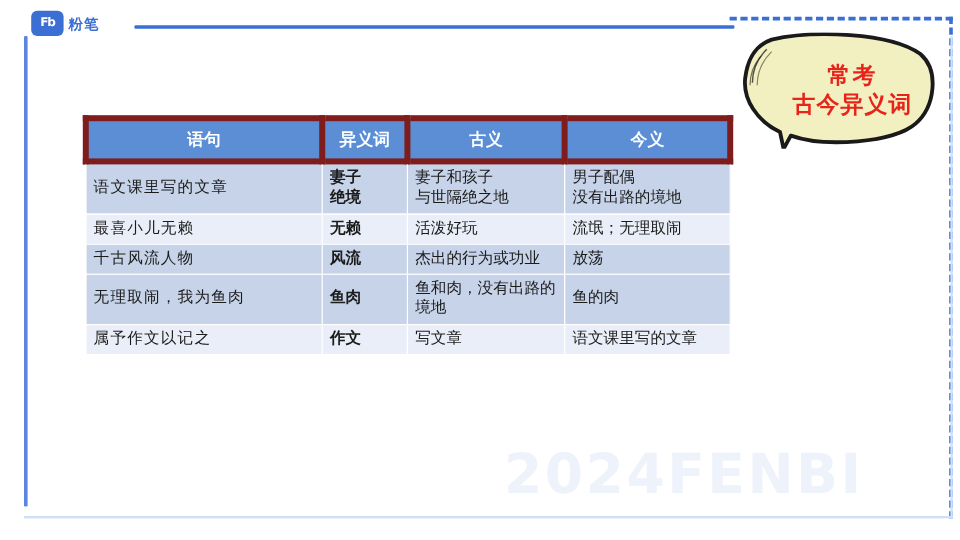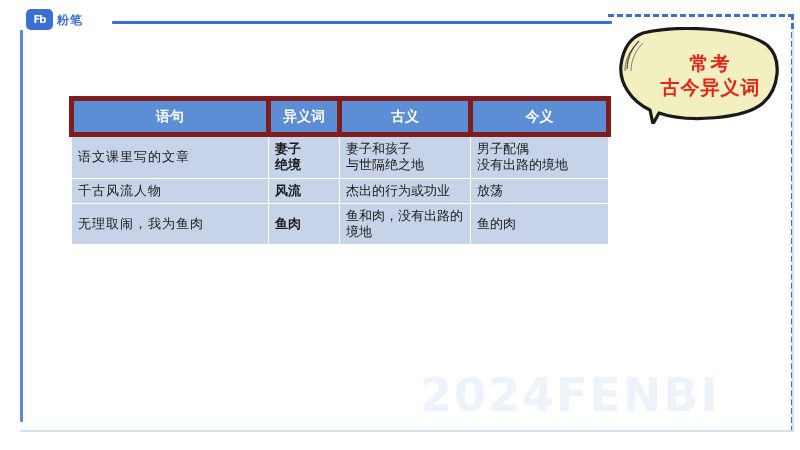--- a/index.html
+++ b/index.html
@@ -127,31 +127,43 @@
           <th>今义</th>
         </tr>
       </thead>
       <tbody>
           <tr class="odd">
             <td class="sentence">语文课里写的文章</td>
             <td class="word">妻子<br>绝境</td>
             <td class="old">妻子和孩子<br>与世隔绝之地</td>
             <td class="now">男子配偶<br>没有出路的境地</td>
           </tr>
+          <tr class="even">
+            <td class="sentence">最喜小儿无赖</td>
+            <td class="word">无赖</td>
+            <td class="old">活泼好玩</td>
+            <td class="now">流氓；无理取闹</td>
+          </tr>
           <tr class="odd">
             <td class="sentence">千古风流人物</td>
             <td class="word">风流</td>
             <td class="old">杰出的行为或功业</td>
             <td class="now">放荡</td>
           </tr>
           <tr class="odd">
             <td class="sentence">无理取闹，我为鱼肉</td>
             <td class="word">鱼肉</td>
             <td class="old">鱼和肉，没有出路的境地</td>
             <td class="now">鱼的肉</td>
+          </tr>
+          <tr class="even">
+            <td class="sentence">属予作文以记之</td>
+            <td class="word">作文</td>
+            <td class="old">写文章</td>
+            <td class="now">语文课里写的文章</td>
           </tr>
         </tbody>
     </table>
   </div>
 
   <div class="bubble">
     <svg width="165" height="97" viewBox="0 0 165 97">
       <path d="M26 6 C60 -2 125 0 150 18 C166 32 162 62 146 76 C128 92 70 96 42 86
                L36 97 L33 83 C14 74 2 56 4 38 C6 22 12 11 26 6 Z" fill="#f2efc0" stroke="#1a1a1a" stroke-width="3.2" stroke-linejoin="round"></path>
       <path d="M22 14 C14 22 10 32 10 42" fill="none" stroke="#1a1a1a" stroke-width="1.2" opacity="0.75"></path>

